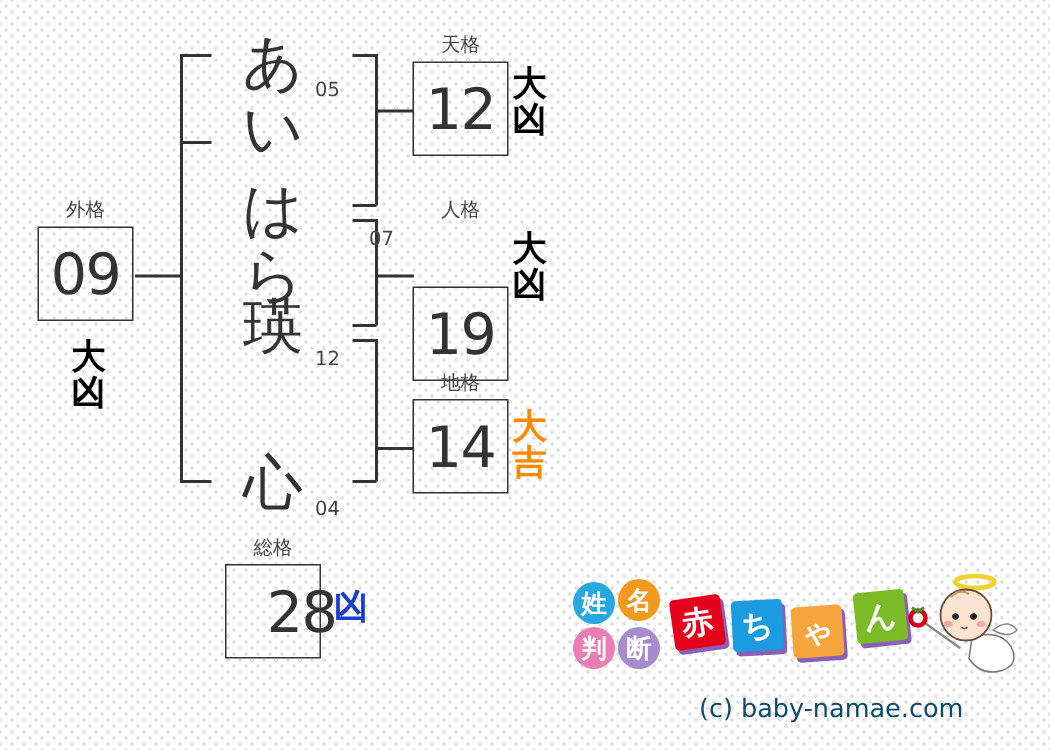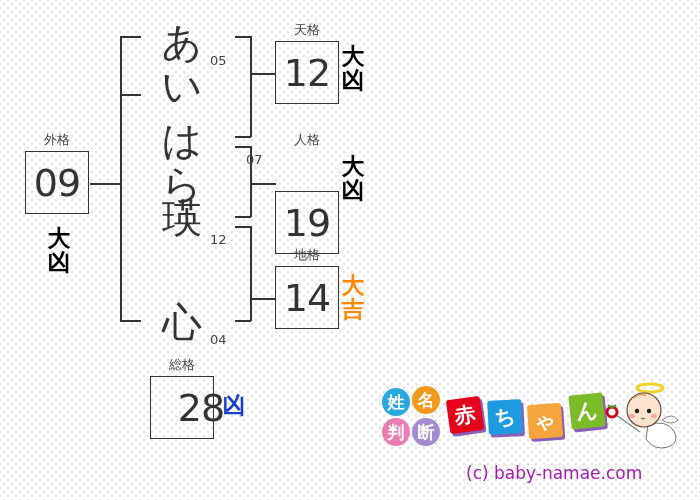--- a/index.html
+++ b/index.html
@@ -27,21 +27,21 @@
   .verdict { position:absolute; font-size:23px; line-height:24px; width:26px; text-align:center; font-weight:bold; }
   .logo-circle {
     position:absolute; width:28px; height:28px; border-radius:50%;
     color:#fff; font-weight:bold; font-size:17px; display:flex; align-items:center; justify-content:center;
   }
   .logo-tile {
     position:absolute; width:34px; height:34px; border-radius:3px;
     color:#fff; font-weight:bold; font-size:21px; display:flex; align-items:center; justify-content:center;
     box-shadow:2px 3px 0 #8a5fb8;
   }
-  .copyright { position:absolute; font-size:17px; color:#a21caf; }
+  .copyright { position:absolute; font-size:17px; color:#0c4a6e; }
 </style>
 </head>
 <body>
 
 <div class="line" style="left:120px;top:36px;width:1.5px;height:285px;"></div>
 <div class="line" style="left:120px;top:36px;width:21px;height:1.5px;"></div>
 <div class="line" style="left:120px;top:94px;width:21px;height:1.5px;"></div>
 <div class="line" style="left:120px;top:320px;width:21px;height:1.5px;"></div>
 <div class="line" style="left:90px;top:183px;width:31px;height:1.5px;"></div>
 

